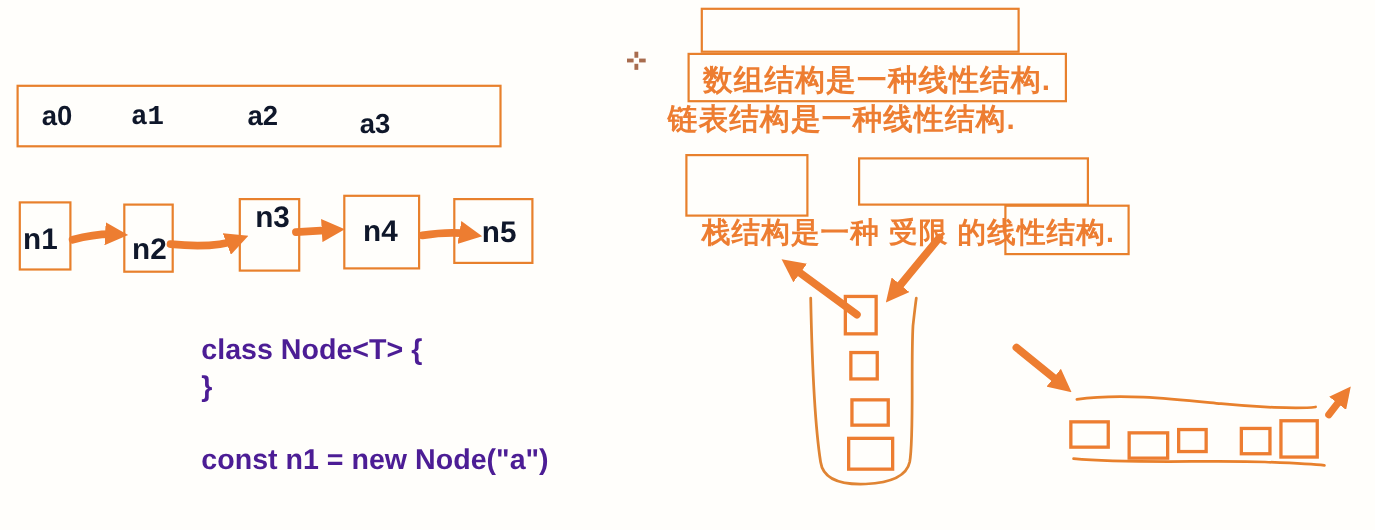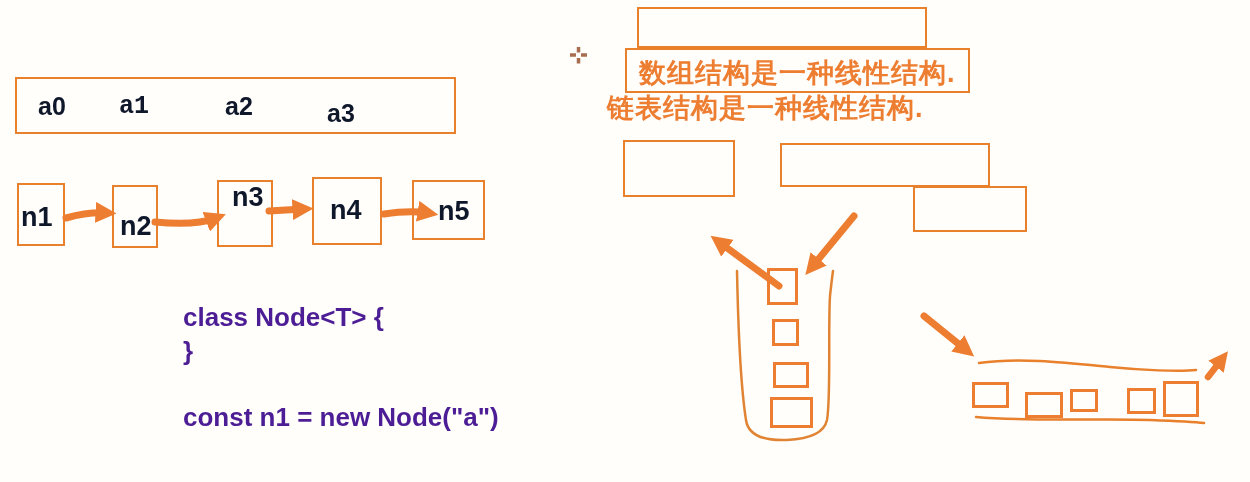--- a/index.html
+++ b/index.html
@@ -141,15 +141,16 @@
     <span class="lbl" style="left:438px;top:198px;">n5</span>
 
     <div id="code-block">
       <div class="code-line" id="code-line-1">class Node&lt;T&gt; {</div>
       <div class="code-line" id="code-line-3">}</div>
       <div class="code-line" id="code-line-4">const n1 = new Node("a")</div>
     </div>
 
     <div class="cn" style="left:639px;top:19px;font-size:27px;">数组结构是一种线性结构.</div>
     <div class="cn" style="left:607px;top:54px;font-size:27px;">链表结构是一种线性结构.</div>
+    <div class="cn" style="left:638px;top:157px;">栈结构是一种 受限 的线性结构.</div>
   </div>
 
 </div>
 
 </body></html>

